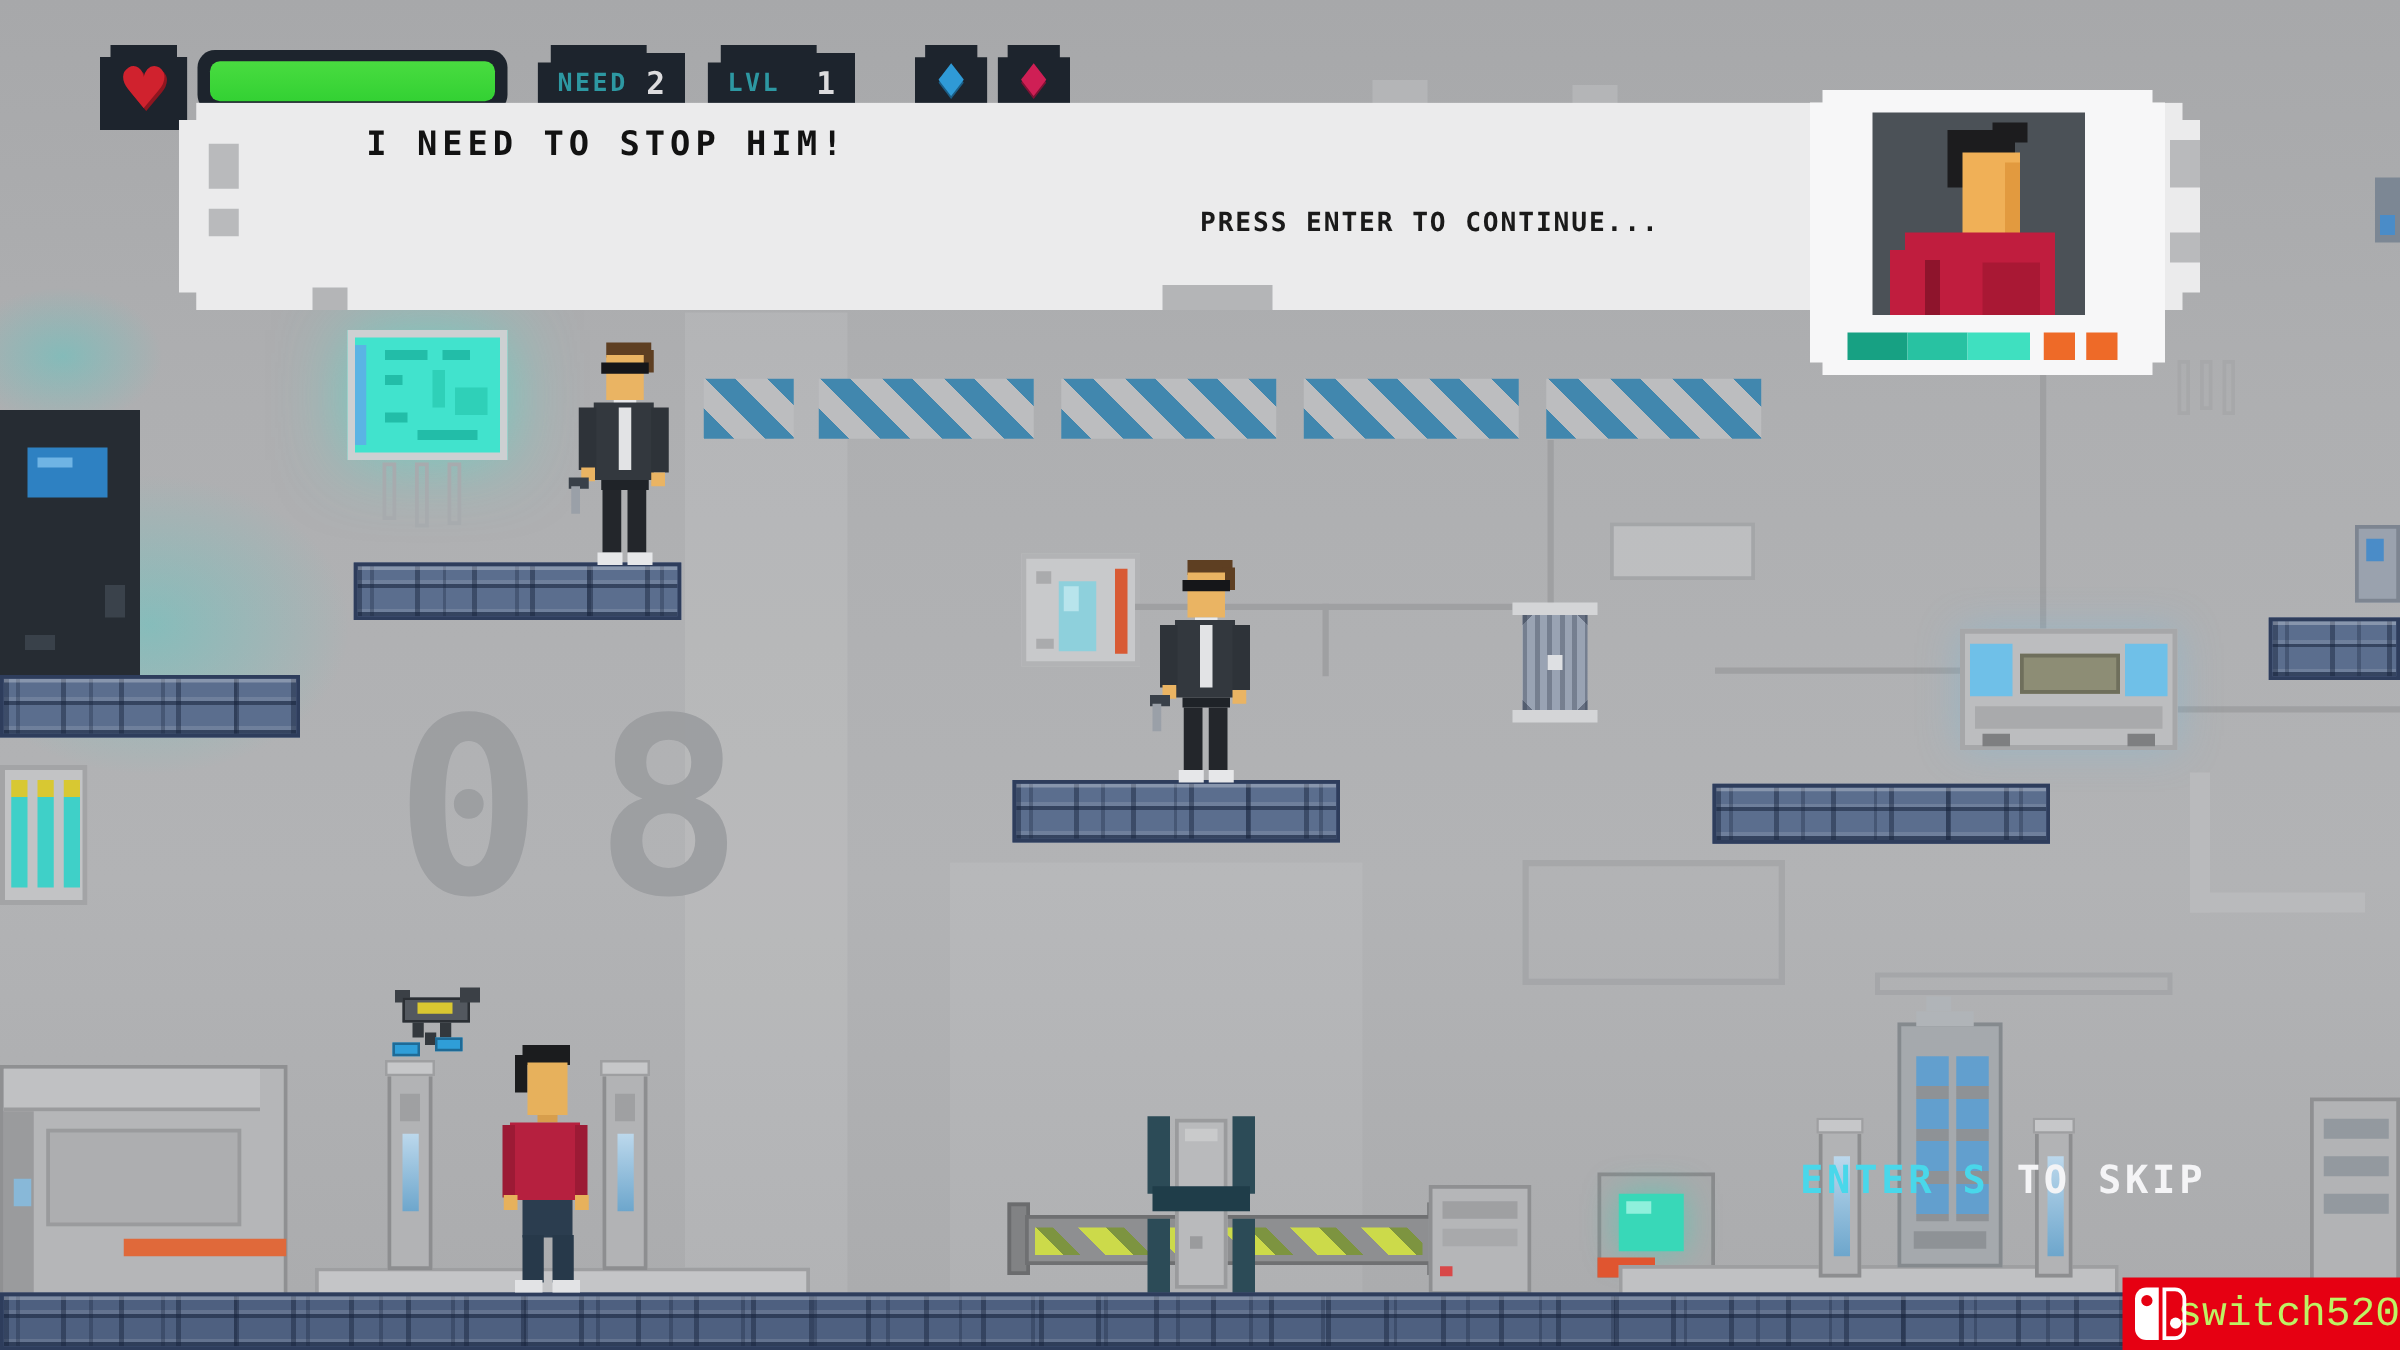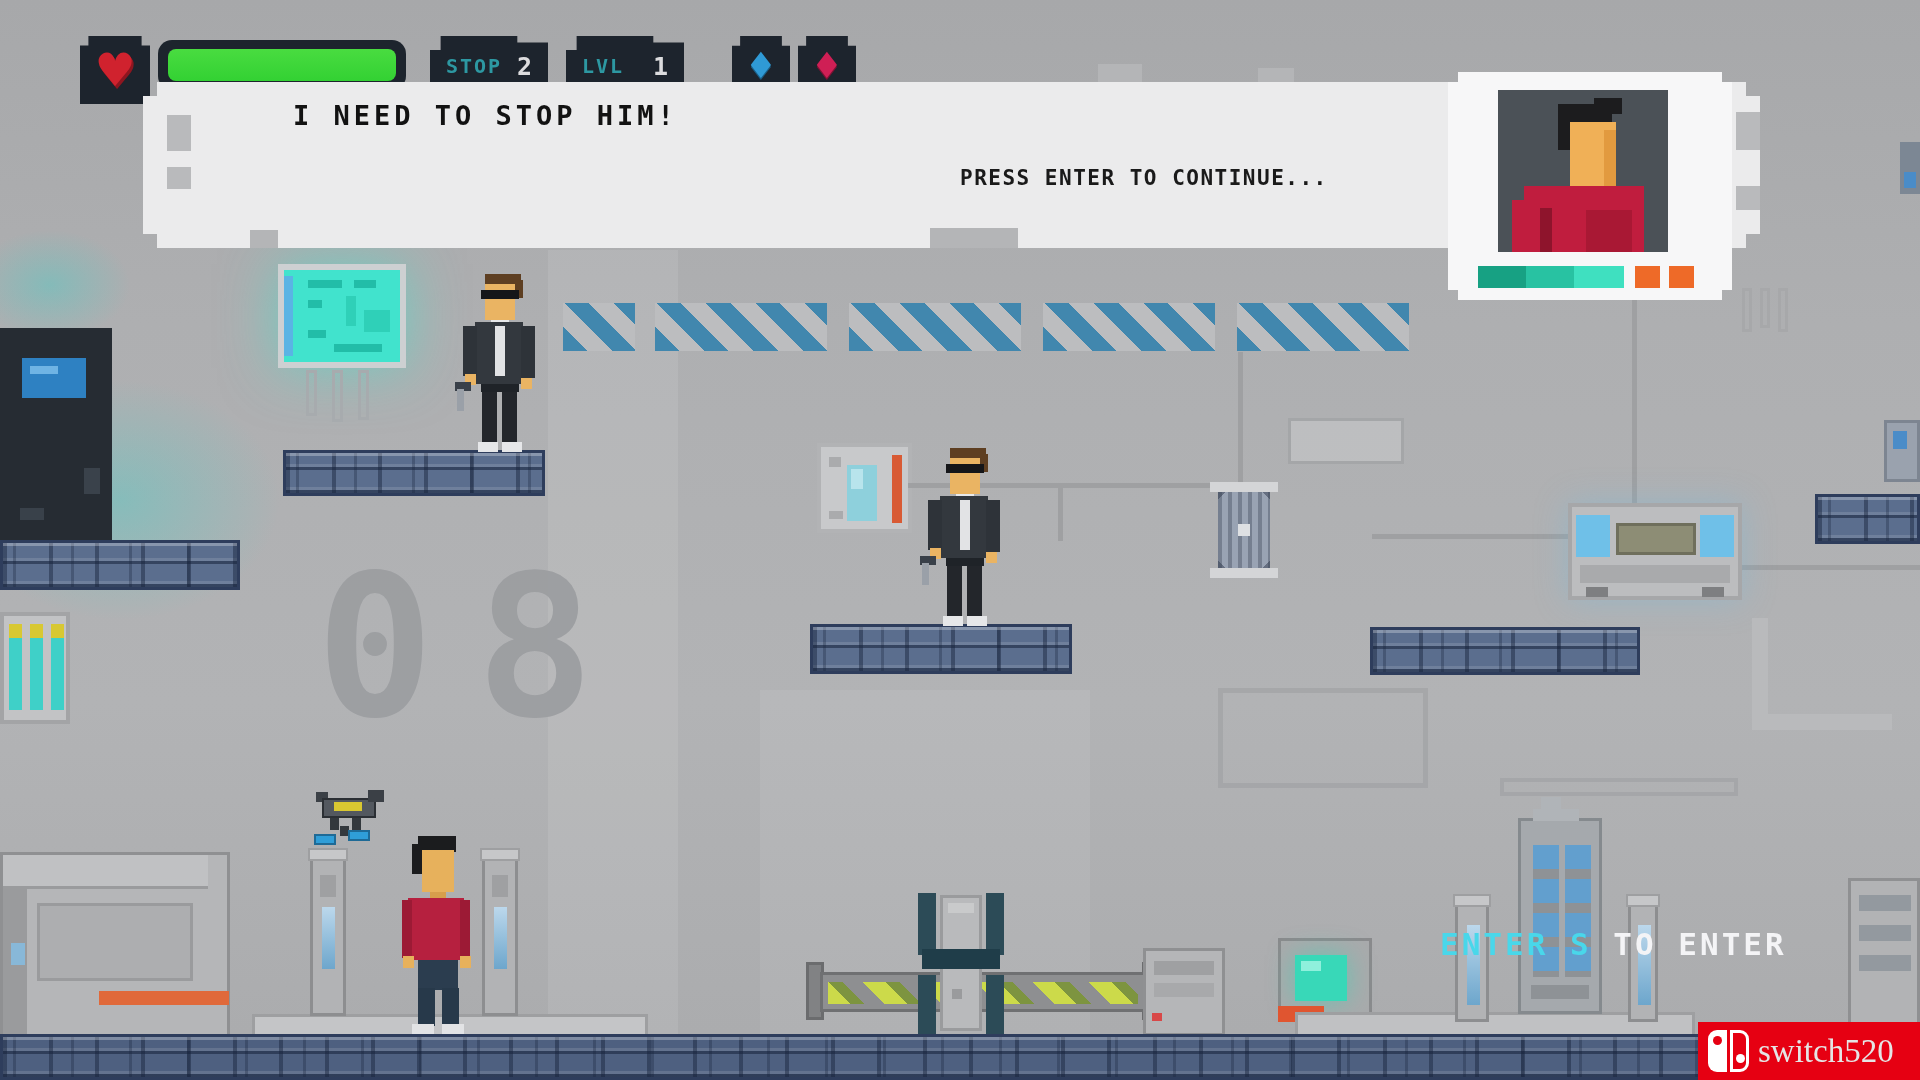--- a/index.html
+++ b/index.html
@@ -281,38 +281,38 @@
     <i style="left:34px;top:40px;width:22px;height:11px;background:#2f9ed8;border:2px solid #1e6a96;"></i>
   </div>
 
   <div class="abs" style="left:80px;top:36px;width:70px;height:68px;background:var(--hud-dark,#1d242d);clip-path:polygon(0 14%,12% 14%,12% 0,88% 0,88% 14%,100% 14%,100% 100%,0 100%);display:flex;align-items:center;justify-content:center;">
     <span style="font-size:46px;line-height:46px;color:#d0222e;text-shadow:2px 3px 0 #8e1620;font-family:'DejaVu Sans',sans-serif;">♥</span>
   </div>
   <div class="abs" style="left:158px;top:40px;width:248px;height:50px;background:var(--hud-dark,#1d242d);border-radius:14px;">
     <div style="position:absolute;left:10px;top:9px;height:32px;width:92%;max-width:228px;background:linear-gradient(180deg,#49dc40,var(--health-green,#33d133));border-radius:8px;"></div>
   </div>
   <div class="badge" style="left:430px;top:36px;width:118px;height:54px;">
-    <span class="lbl">STOP</span>
+    <span class="lbl">NEED</span>
     <span class="val">2</span>
   </div>
   <div class="badge" style="left:566px;top:36px;width:118px;height:54px;">
     <span class="lbl">LVL</span>
     <span class="val">1</span>
   </div>
   <div class="gem-badge" style="left:732px;top:36px;width:58px;height:54px;">
     <span style="font-size:36px;color:var(--gem-blue,#2f9ad6);text-shadow:0 2px 0 #1b5e86;font-family:'DejaVu Sans',sans-serif;">♦</span>
   </div>
   <div class="gem-badge" style="left:798px;top:36px;width:58px;height:54px;">
     <span style="font-size:36px;color:var(--gem-red,#cf1f55);text-shadow:0 2px 0 #7e1234;font-family:'DejaVu Sans',sans-serif;">♦</span>
   </div>
 
   <div class="abs" style="left:1440px;top:926px;font-weight:700;font-size:31px;letter-spacing:3px;white-space:nowrap;">
     <span style="color:var(--skip-cyan,#49d7ea);">ENTER S</span>
     <span> </span>
-    <span style="color:#f4f4f6;">TO ENTER</span>
+    <span style="color:#f4f4f6;">TO SKIP</span>
   </div>
 
   <div class="deco" style="left:1098px;top:64px;width:44px;height:22px;background:#b4b5b7;"></div>
   <div class="deco" style="left:1258px;top:68px;width:36px;height:16px;background:#b4b5b7;"></div>
 
   <div class="dialog" style="filter:drop-shadow(0 6px 0 rgba(0,0,0,.07));">
     <i class="deco" style="left:24px;top:33px;width:24px;height:36px;"></i>
     <i class="deco" style="left:24px;top:85px;width:24px;height:22px;"></i>
     <i class="deco" style="left:107px;top:148px;width:28px;height:18px;background:#b4b5b7;"></i>
     <i class="deco" style="left:787px;top:146px;width:88px;height:20px;background:#b4b5b7;"></i>
@@ -340,16 +340,16 @@
   <i class="deco" style="left:1736px;top:112px;width:24px;height:38px;"></i>
   <i class="deco" style="left:1736px;top:186px;width:24px;height:24px;"></i>
 
   <div class="abs" style="left:1698px;top:1022px;width:222px;height:58px;background:var(--watermark-red,#e60012);display:flex;align-items:center;padding-left:8px;">
     <div style="position:relative;width:46px;height:46px;">
       <i style="position:absolute;left:2px;top:2px;width:19px;height:42px;background:#fff;border-radius:9px 0 0 9px;"></i>
       <i style="position:absolute;left:7px;top:8px;width:9px;height:9px;background:var(--watermark-red,#e60012);border-radius:50%;"></i>
       <i style="position:absolute;left:24px;top:2px;width:19px;height:42px;border:3px solid #fff;border-radius:0 9px 9px 0;"></i>
       <i style="position:absolute;left:30px;top:26px;width:9px;height:9px;background:#fff;border-radius:50%;"></i>
     </div>
-    <span style="color:#e5e5e5;font-family:Liberation Serif, serif;font-size:33px;margin-left:6px;">switch520</span>
+    <span style="color:#bef264;font-family:Liberation Mono, monospace;font-size:33px;margin-left:6px;">switch520</span>
   </div>
 
 </div>
 
 </body></html>

